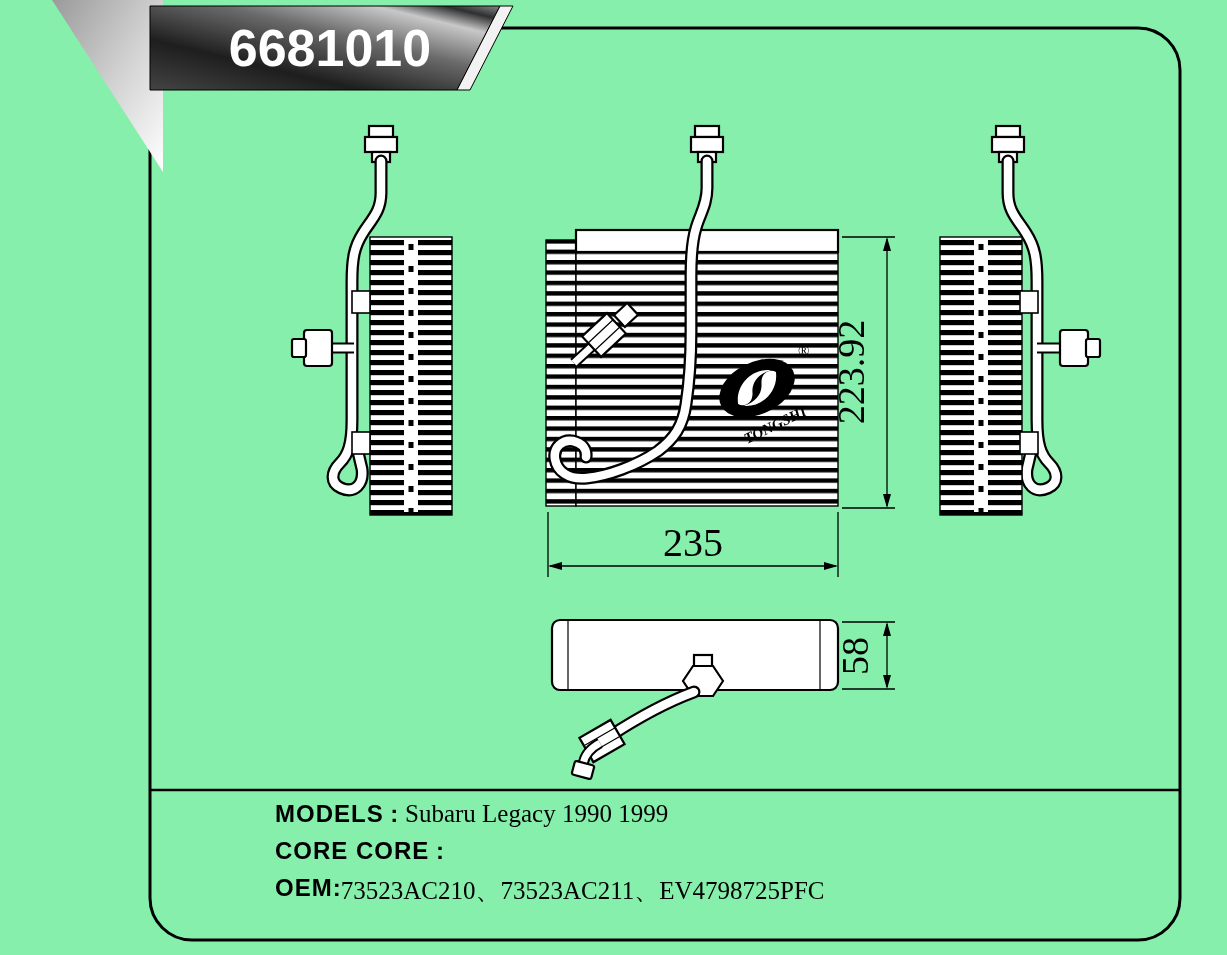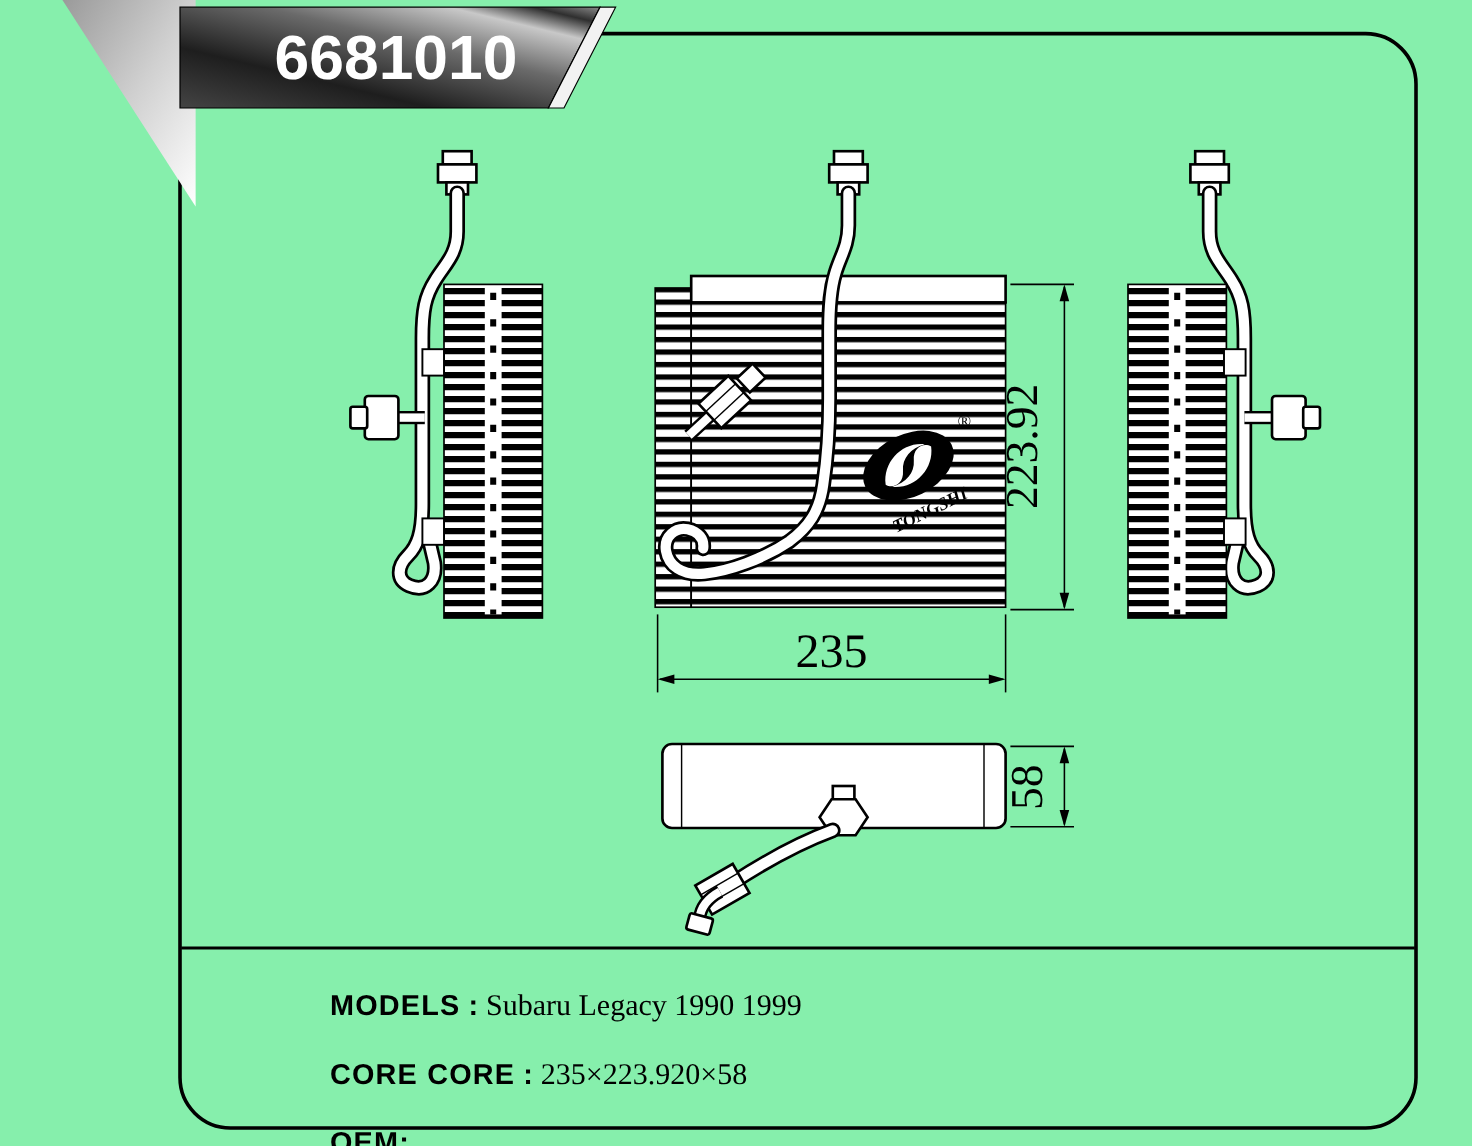--- a/index.html
+++ b/index.html
@@ -39,23 +39,22 @@
   .reg-text      { font-family: "Liberation Serif", serif; font-size: 15px; fill: #000; }
   .detail-line   { stroke: #000; stroke-width: 1.2; }
   
   .specs {
     position: absolute;
     left: 275px;
     top: 800px;
   }
   .spec-row {
     display: flex;
-    align-items: center;
+    align-items: flex-start;
     height: 37px;
-    margin-top: 20px;
   }
   .spec-label {
     font-family: "Liberation Sans", sans-serif;
     font-weight: bold;
     font-size: 24px;
     color: #000;
     letter-spacing: 1px;
     white-space: pre;
   }
   .spec-sep {
@@ -241,21 +240,21 @@
 
   <div class="specs">
     <div class="spec-row">
       <span class="spec-label">MODELS</span>
         <span class="spec-sep"> : </span>
         <span class="spec-value">Subaru Legacy 1990 1999</span>
     </div>
     <div class="spec-row">
       <span class="spec-label">CORE CORE</span>
         <span class="spec-sep"> : </span>
-        <span class="spec-value">235×223.920×58</span>
     </div>
     <div class="spec-row">
       <span class="spec-label">OEM</span>
         <span class="spec-sep">:</span>
+        <span class="spec-value">73523AC210、73523AC211、EV4798725PFC</span>
     </div>
   </div>
 
 </div>
 
 </body></html>

